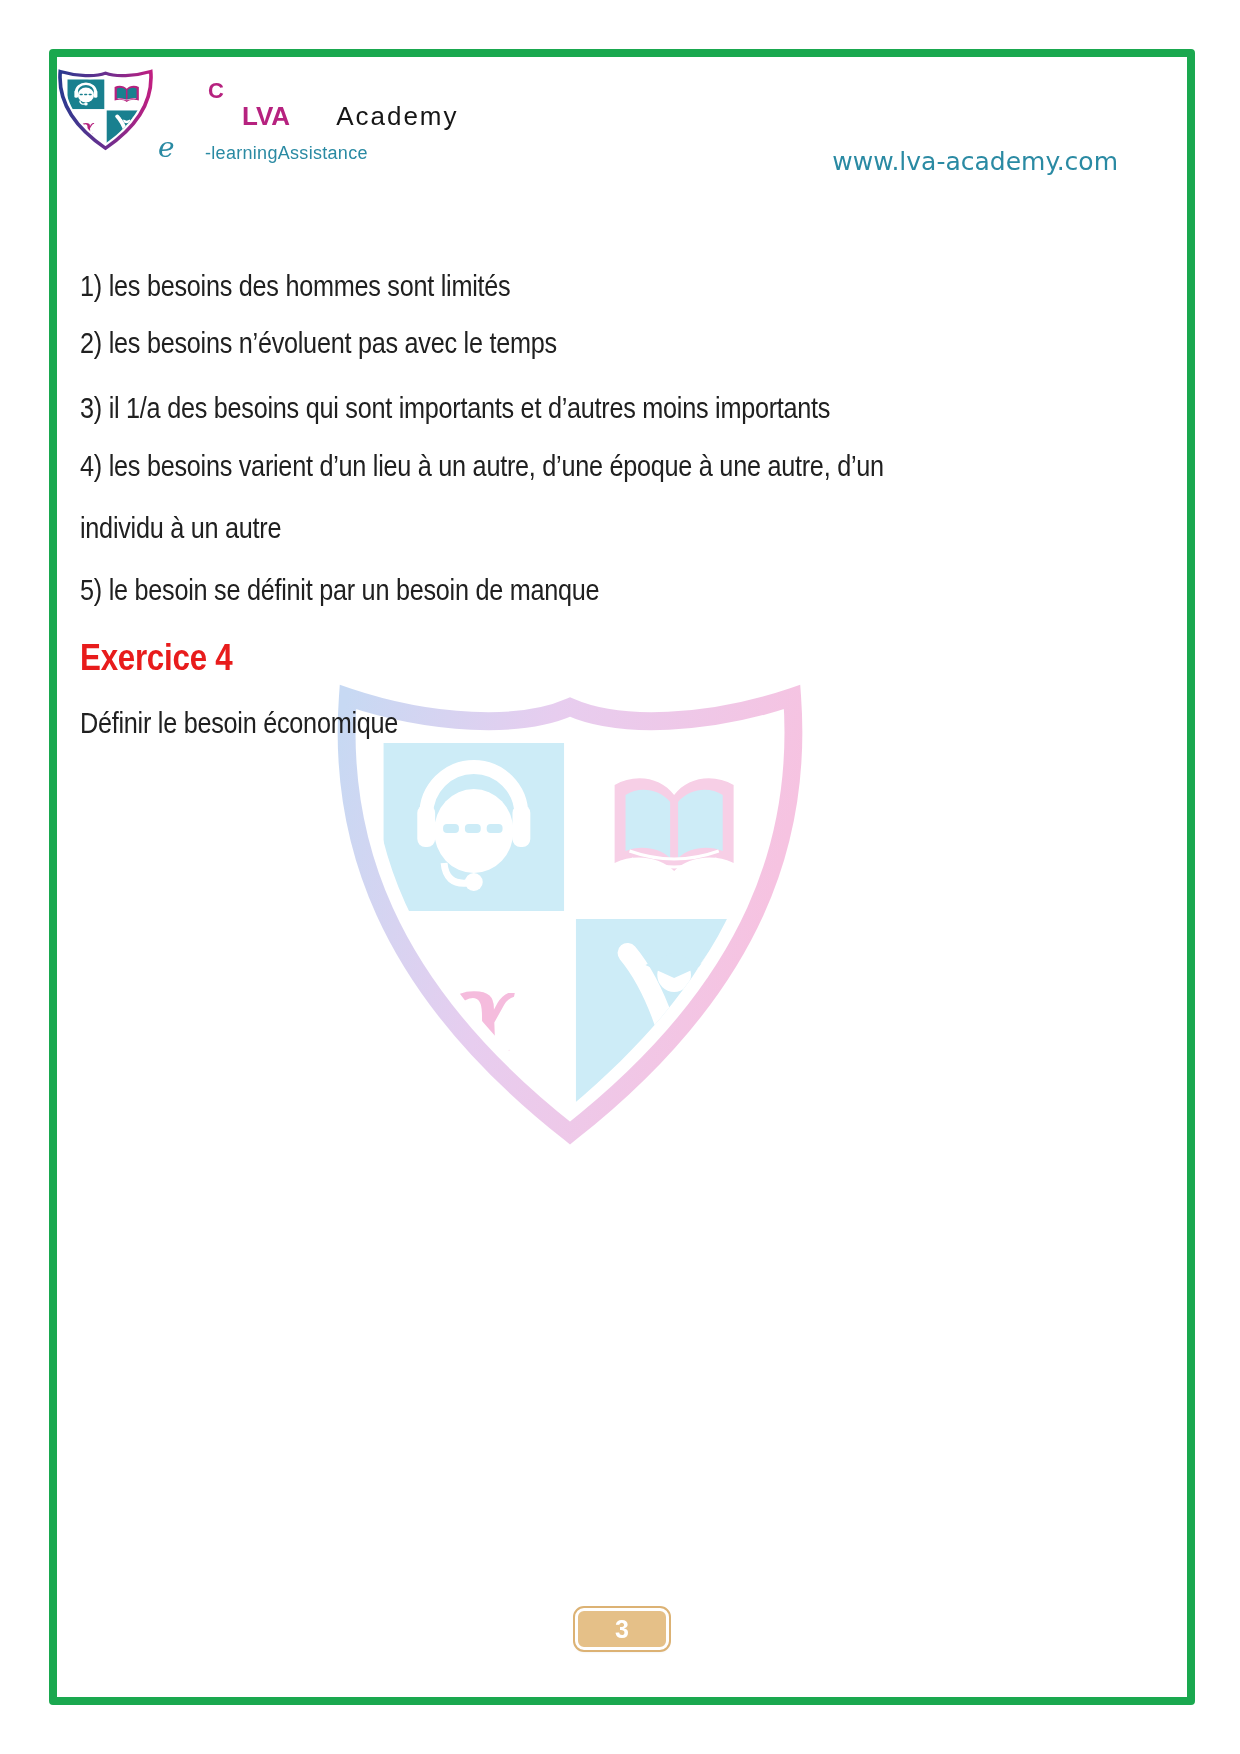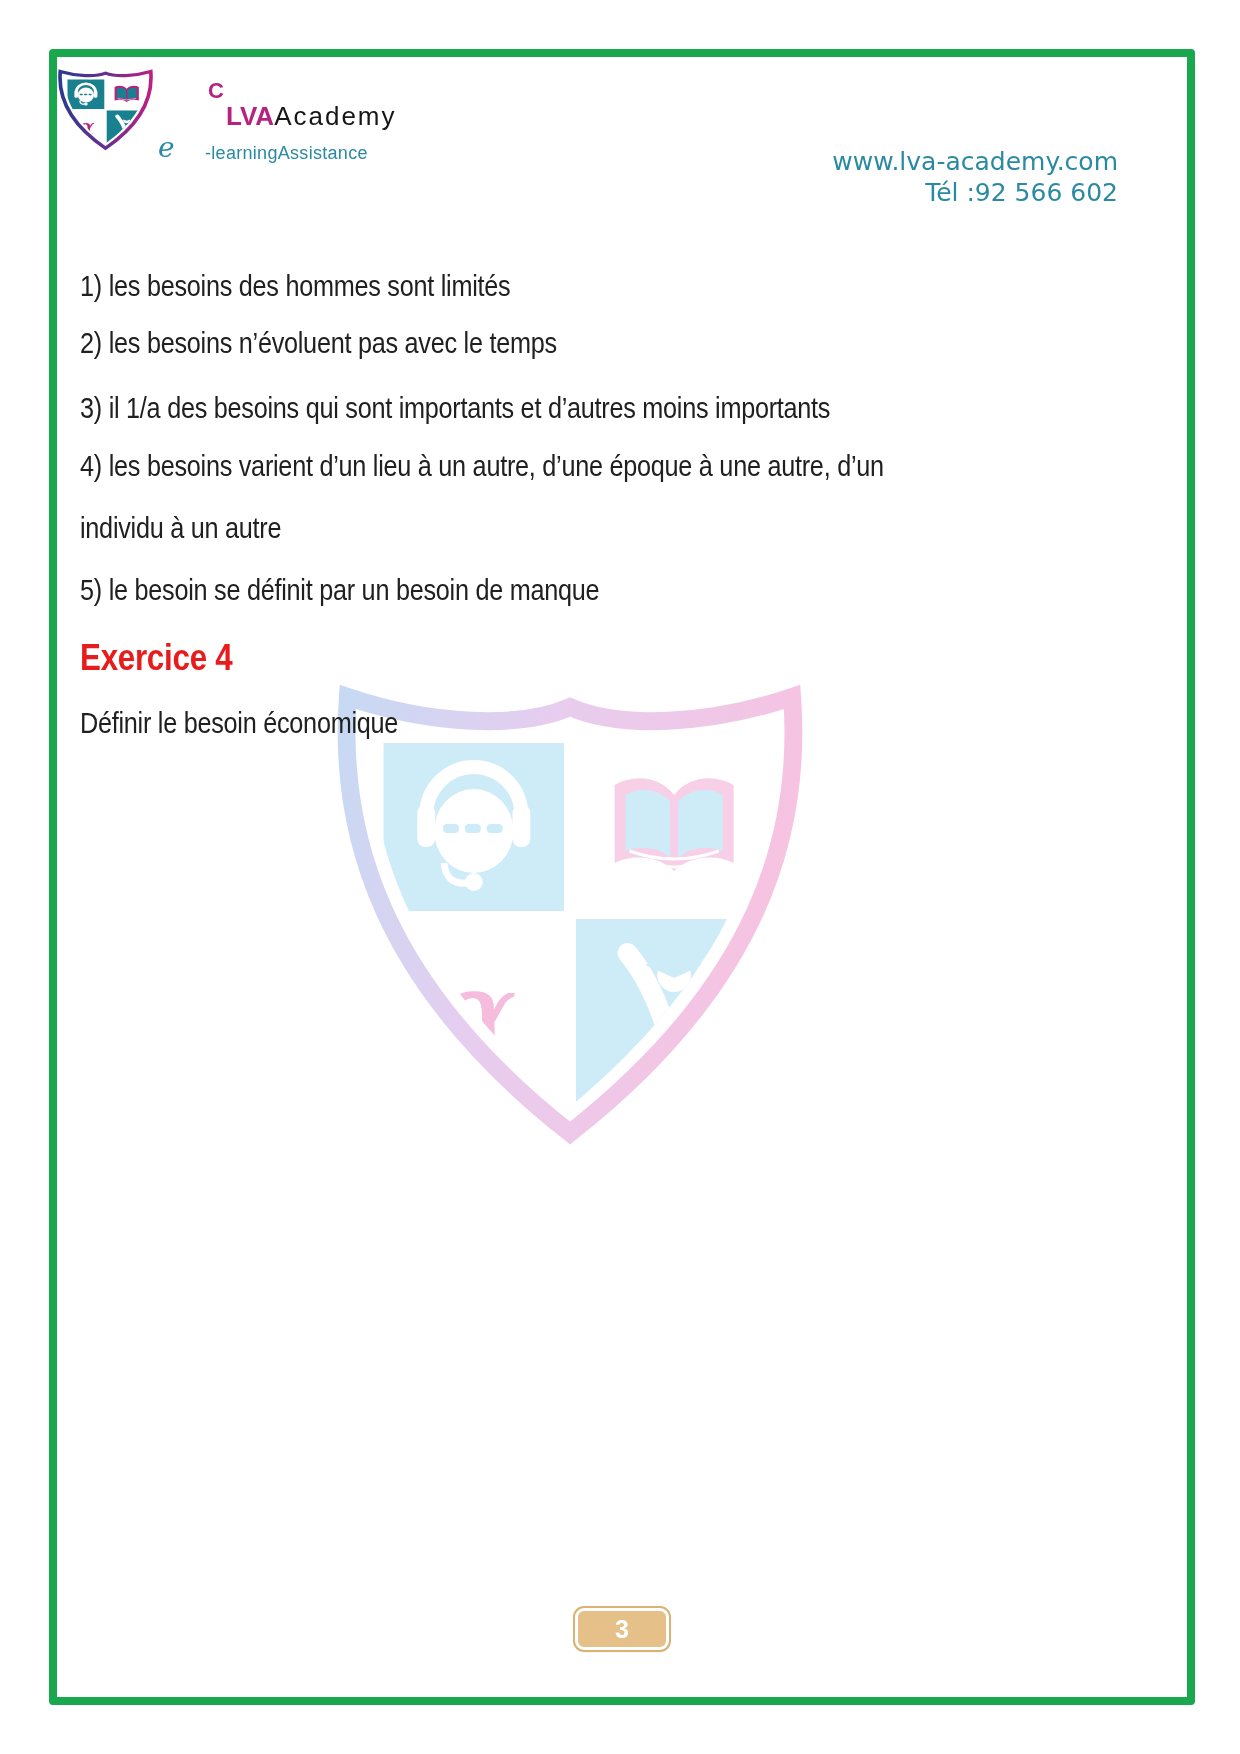--- a/index.html
+++ b/index.html
@@ -8,22 +8,22 @@
     font-family:"Liberation Sans",sans-serif;color:var(--text-dark,#1c1c1c);
   }
   .frame{
     position:absolute;left:49px;top:49px;width:1130px;height:1640px;
     border:8px solid var(--frame-green,#1aa84f);border-radius:4px;background:#fff;
   }
   
   .logo-sm-box{position:absolute;left:57px;top:64px;width:97px;height:88px;}
   .brand-c{position:absolute;left:208px;top:78px;font-size:22px;font-weight:bold;color:var(--brand-magenta,#b6227f);}
   .brand-line{position:absolute;left:226px;top:101px;font-size:26px;white-space:nowrap;}
-  .brand-lva{font-weight:bold;color:var(--brand-magenta,#b6227f);}
-  .brand-academy{color:#161616;letter-spacing:2px;}
+  .brand-lva{font-weight:bold;color:var(--brand-magenta,#b6227f);margin-left:16px;}
+  .brand-academy{color:#161616;letter-spacing:2px;margin-left:46px;}
   .brand-e{position:absolute;left:158px;top:131px;font-family:"DejaVu Serif",serif;font-style:italic;font-size:28px;color:var(--brand-teal,#2a8aa3);}
   .brand-tagline{position:absolute;left:205px;top:143px;font-size:18px;color:var(--brand-teal,#2a8aa3);letter-spacing:.3px;}
   .contact{
     position:absolute;right:122px;top:146px;text-align:right;line-height:31px;
     font-family:"DejaVu Sans",sans-serif;font-size:25px;color:var(--brand-teal,#2a8aa3);white-space:nowrap;
   }
   
   .doc-line{
     position:absolute;left:80px;font-size:29px;letter-spacing:-.3px;white-space:nowrap;
     transform:scaleX(.87);transform-origin:0 0;color:#202020;
@@ -112,21 +112,20 @@
     </svg>
   </div>
 
   <div class="brand-c">C</div>
   <div class="brand-line"><span class="brand-lva">LVA</span><span class="brand-academy">Academy</span></div>
   <div class="brand-e">e</div>
   <div class="brand-tagline">-learningAssistance</div>
 
   <div class="contact">
     <div>www.lva-academy.com</div>
-    <div>Tél :92 566 602</div>
   </div>
 
   <div class="wm-box">
     <svg class="wm" viewBox="0 0 480 500" width="476" height="500" preserveAspectRatio="none">
       <defs>
         <linearGradient id="grad-wm" x1="0" y1="0" x2="1" y2="0.25">
           <stop offset="0" style="stop-color:#c7d9f3"></stop>
           <stop offset="0.45" style="stop-color:#e7cdef"></stop>
           <stop offset="1" style="stop-color:#f6c3e1"></stop>
         </linearGradient>

